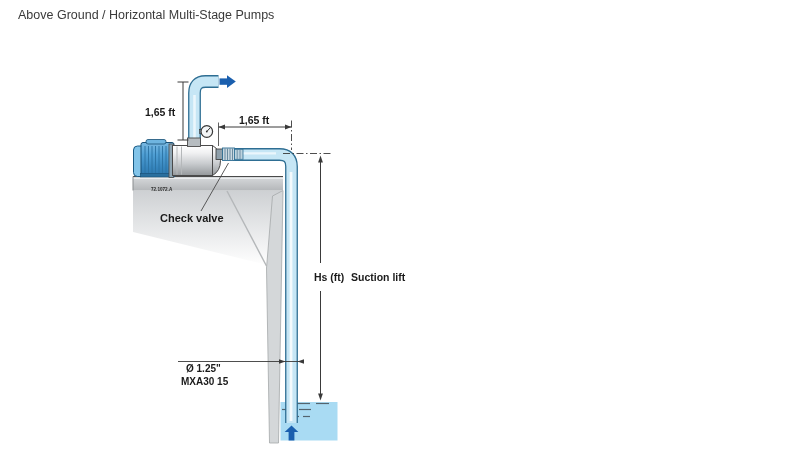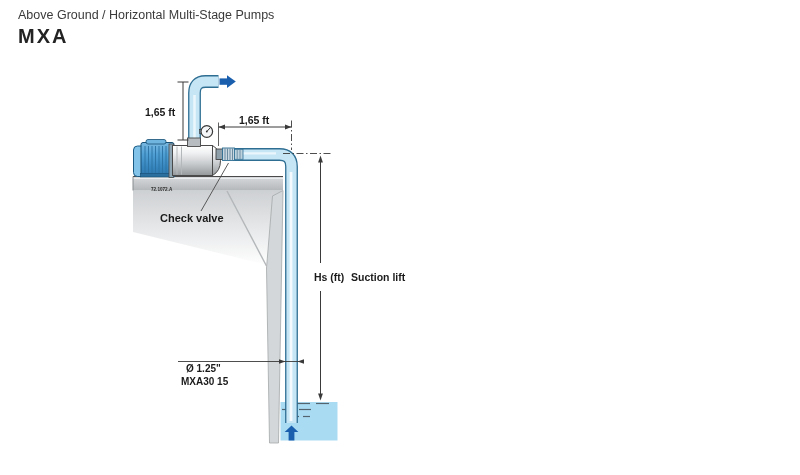--- a/index.html
+++ b/index.html
@@ -58,21 +58,20 @@
     fill: #2a2a2a;
   }
 </style>
 </head>
 <body>
 
 <div class="page">
 
   <div class="header">
     <div class="category">Above Ground / Horizontal Multi-Stage Pumps</div>
-    <div class="model">MXA</div>
   </div>
 
   <svg width="800" height="475" viewBox="0 0 800 475">
     <defs>
       <linearGradient id="gMotor" x1="0" y1="0" x2="0" y2="1">
         <stop offset="0" stop-color="#7ab9e2"></stop>
         <stop offset="0.35" stop-color="#4f9fd4"></stop>
         <stop offset="0.75" stop-color="#3584bc"></stop>
         <stop offset="1" stop-color="#2d76ab"></stop>
       </linearGradient>

